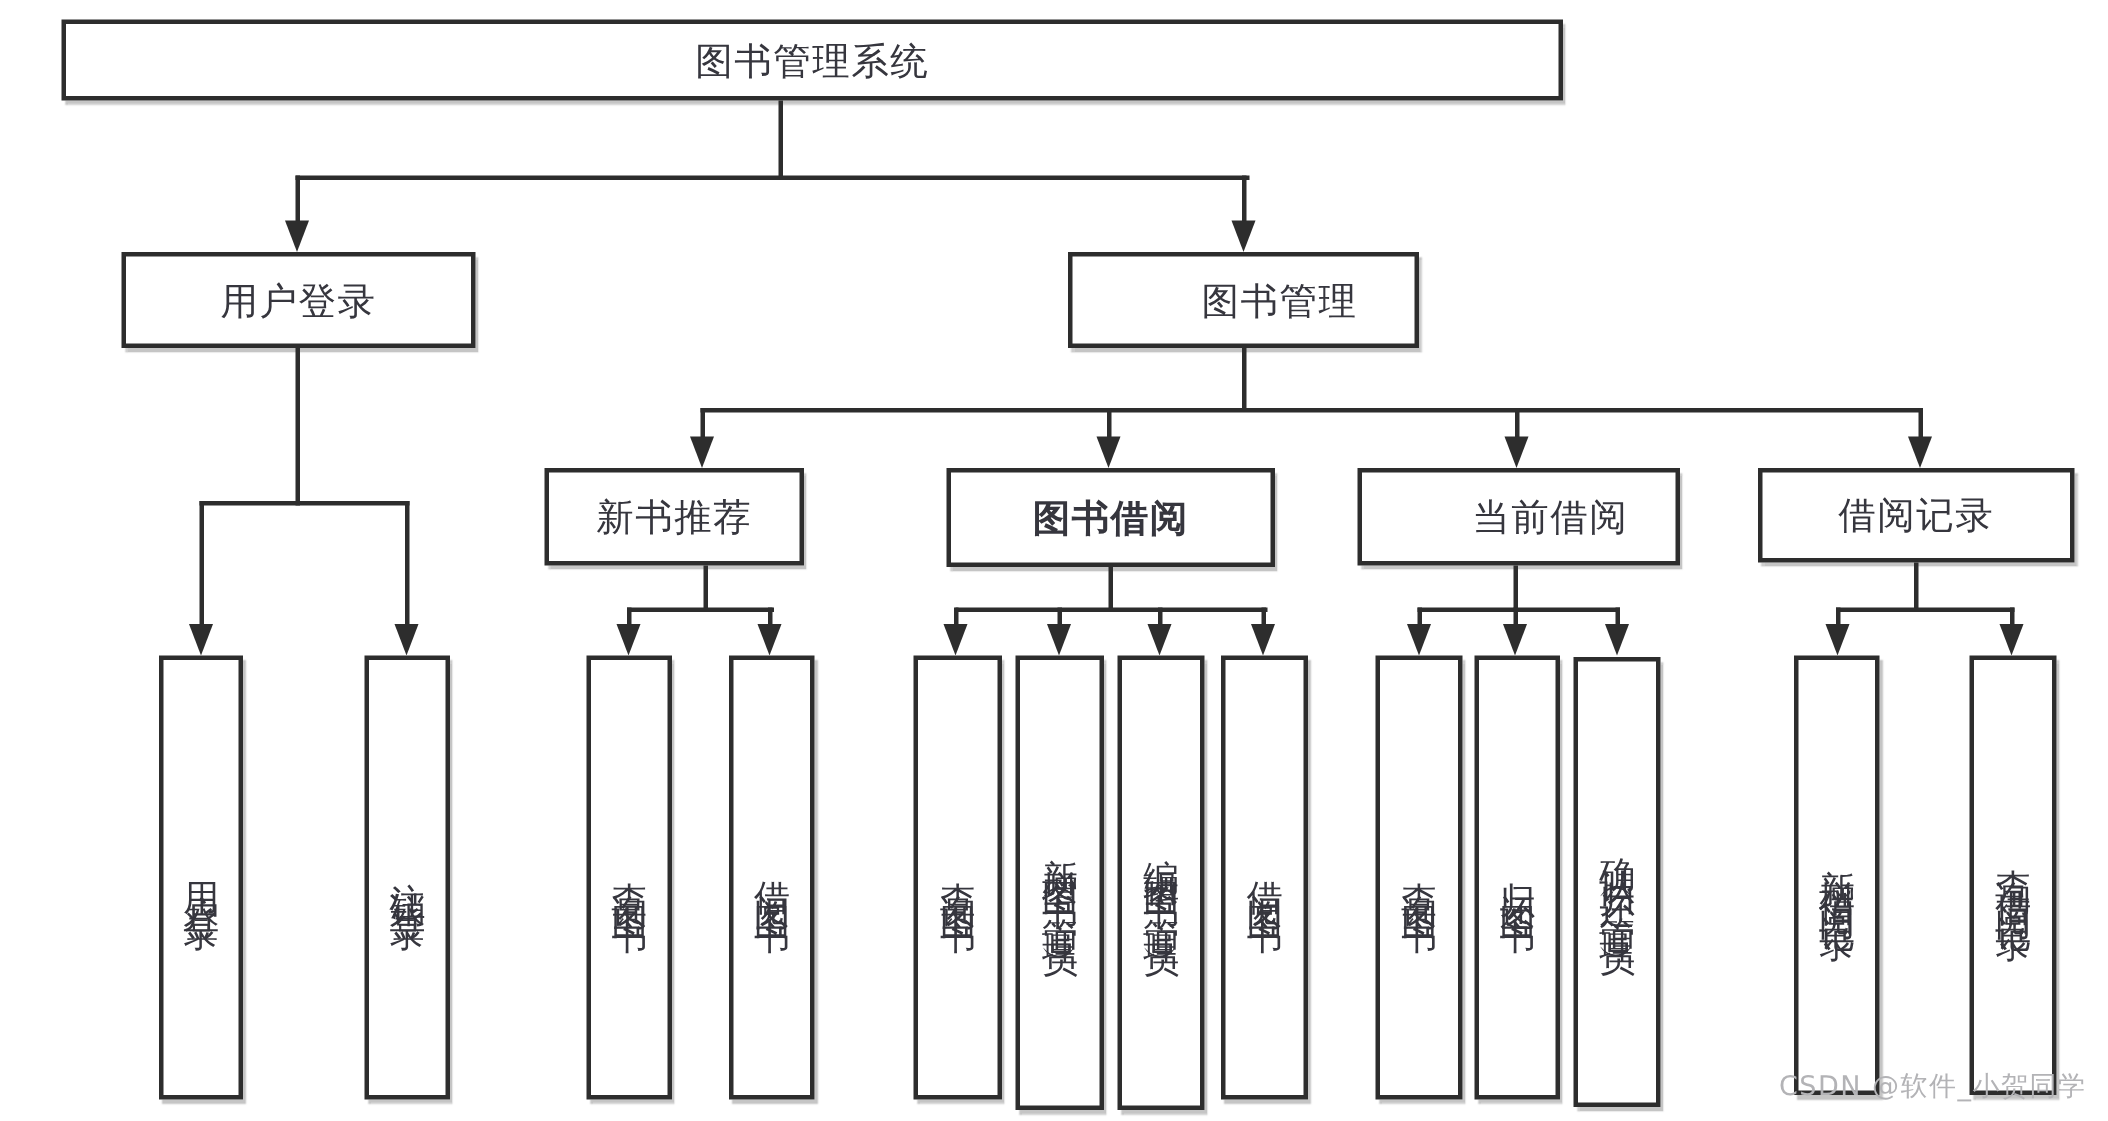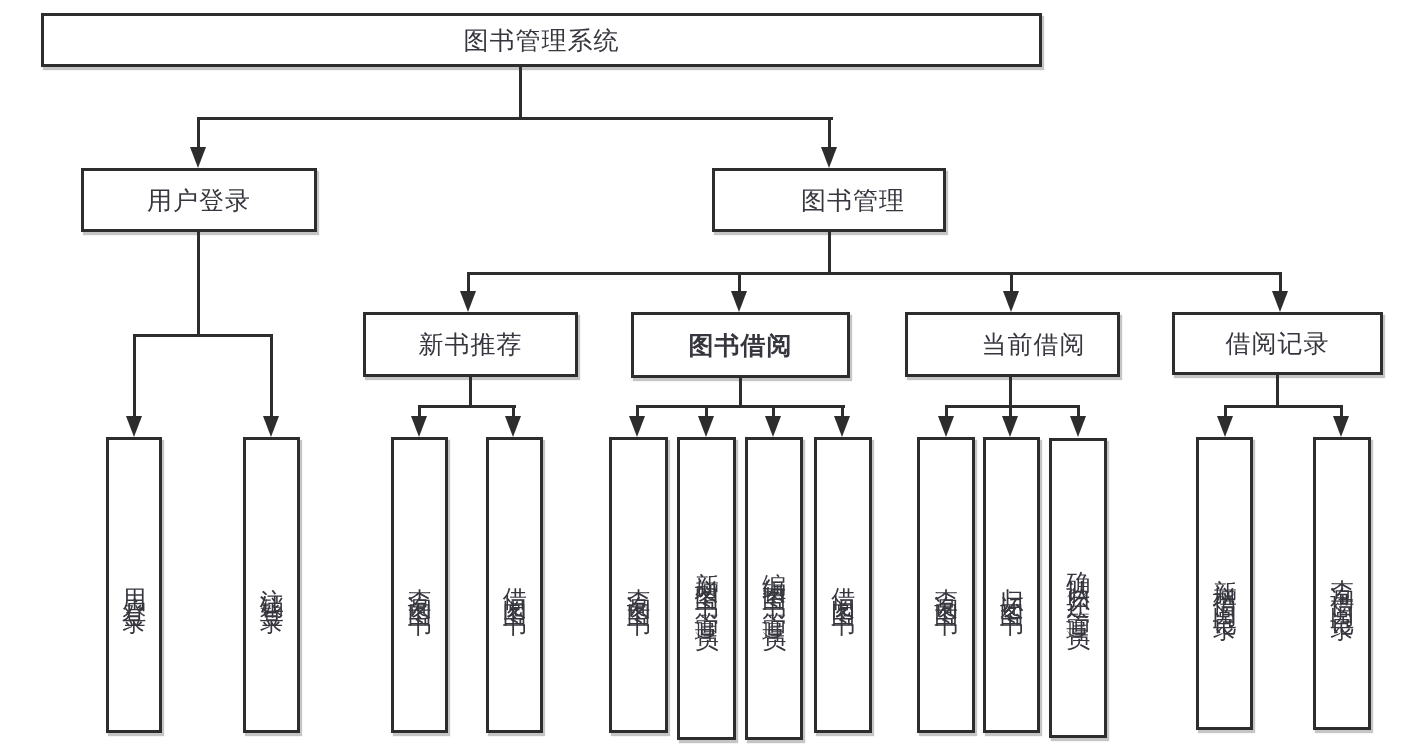--- a/index.html
+++ b/index.html
@@ -88,21 +88,21 @@
   <div class="hl" style="left:467px;top:272px;width:815px;"></div>
   <div class="vl" style="left:467px;top:272px;height:23px;"></div>
   <div class="ar" style="left:460px;top:291px;"></div>
   <div class="vl" style="left:738px;top:272px;height:23px;"></div>
   <div class="ar" style="left:731px;top:291px;"></div>
   <div class="vl" style="left:1010px;top:272px;height:23px;"></div>
   <div class="ar" style="left:1003px;top:291px;"></div>
   <div class="vl" style="left:1279px;top:272px;height:23px;"></div>
   <div class="ar" style="left:1272px;top:291px;"></div>
 
-  <div class="box" style="left:363px;top:312px;width:215px;height:65px;">
+  <div class="box" style="left:363px;top:312px;width:173px;height:65px;">
     <span class="hlabel">新书推荐</span>
   </div>
   <div class="box" style="left:631px;top:312px;width:219px;height:66px;font-weight:bold;">
     <span class="hlabel">图书借阅</span>
   </div>
   <div class="box" style="left:905px;top:312px;width:215px;height:65px;padding-left:42px;">
     <span class="hlabel">当前借阅</span>
   </div>
   <div class="box" style="left:1172px;top:312px;width:211px;height:63px;">
     <span class="hlabel">借阅记录</span>
@@ -179,14 +179,15 @@
     <span class="vlabel">确认归还（管理员）</span>
   </div>
 
   <div class="box vbox" style="left:1196px;top:437px;width:57px;height:293px;">
     <span class="vlabel">新增借阅记录</span>
   </div>
   <div class="box vbox" style="left:1313px;top:437px;width:58px;height:293px;">
     <span class="vlabel">查询借阅记录</span>
   </div>
 
+  <div class="watermark">CSDN @软件_小贺同学</div>
 
 </div>
 
 </body></html>

